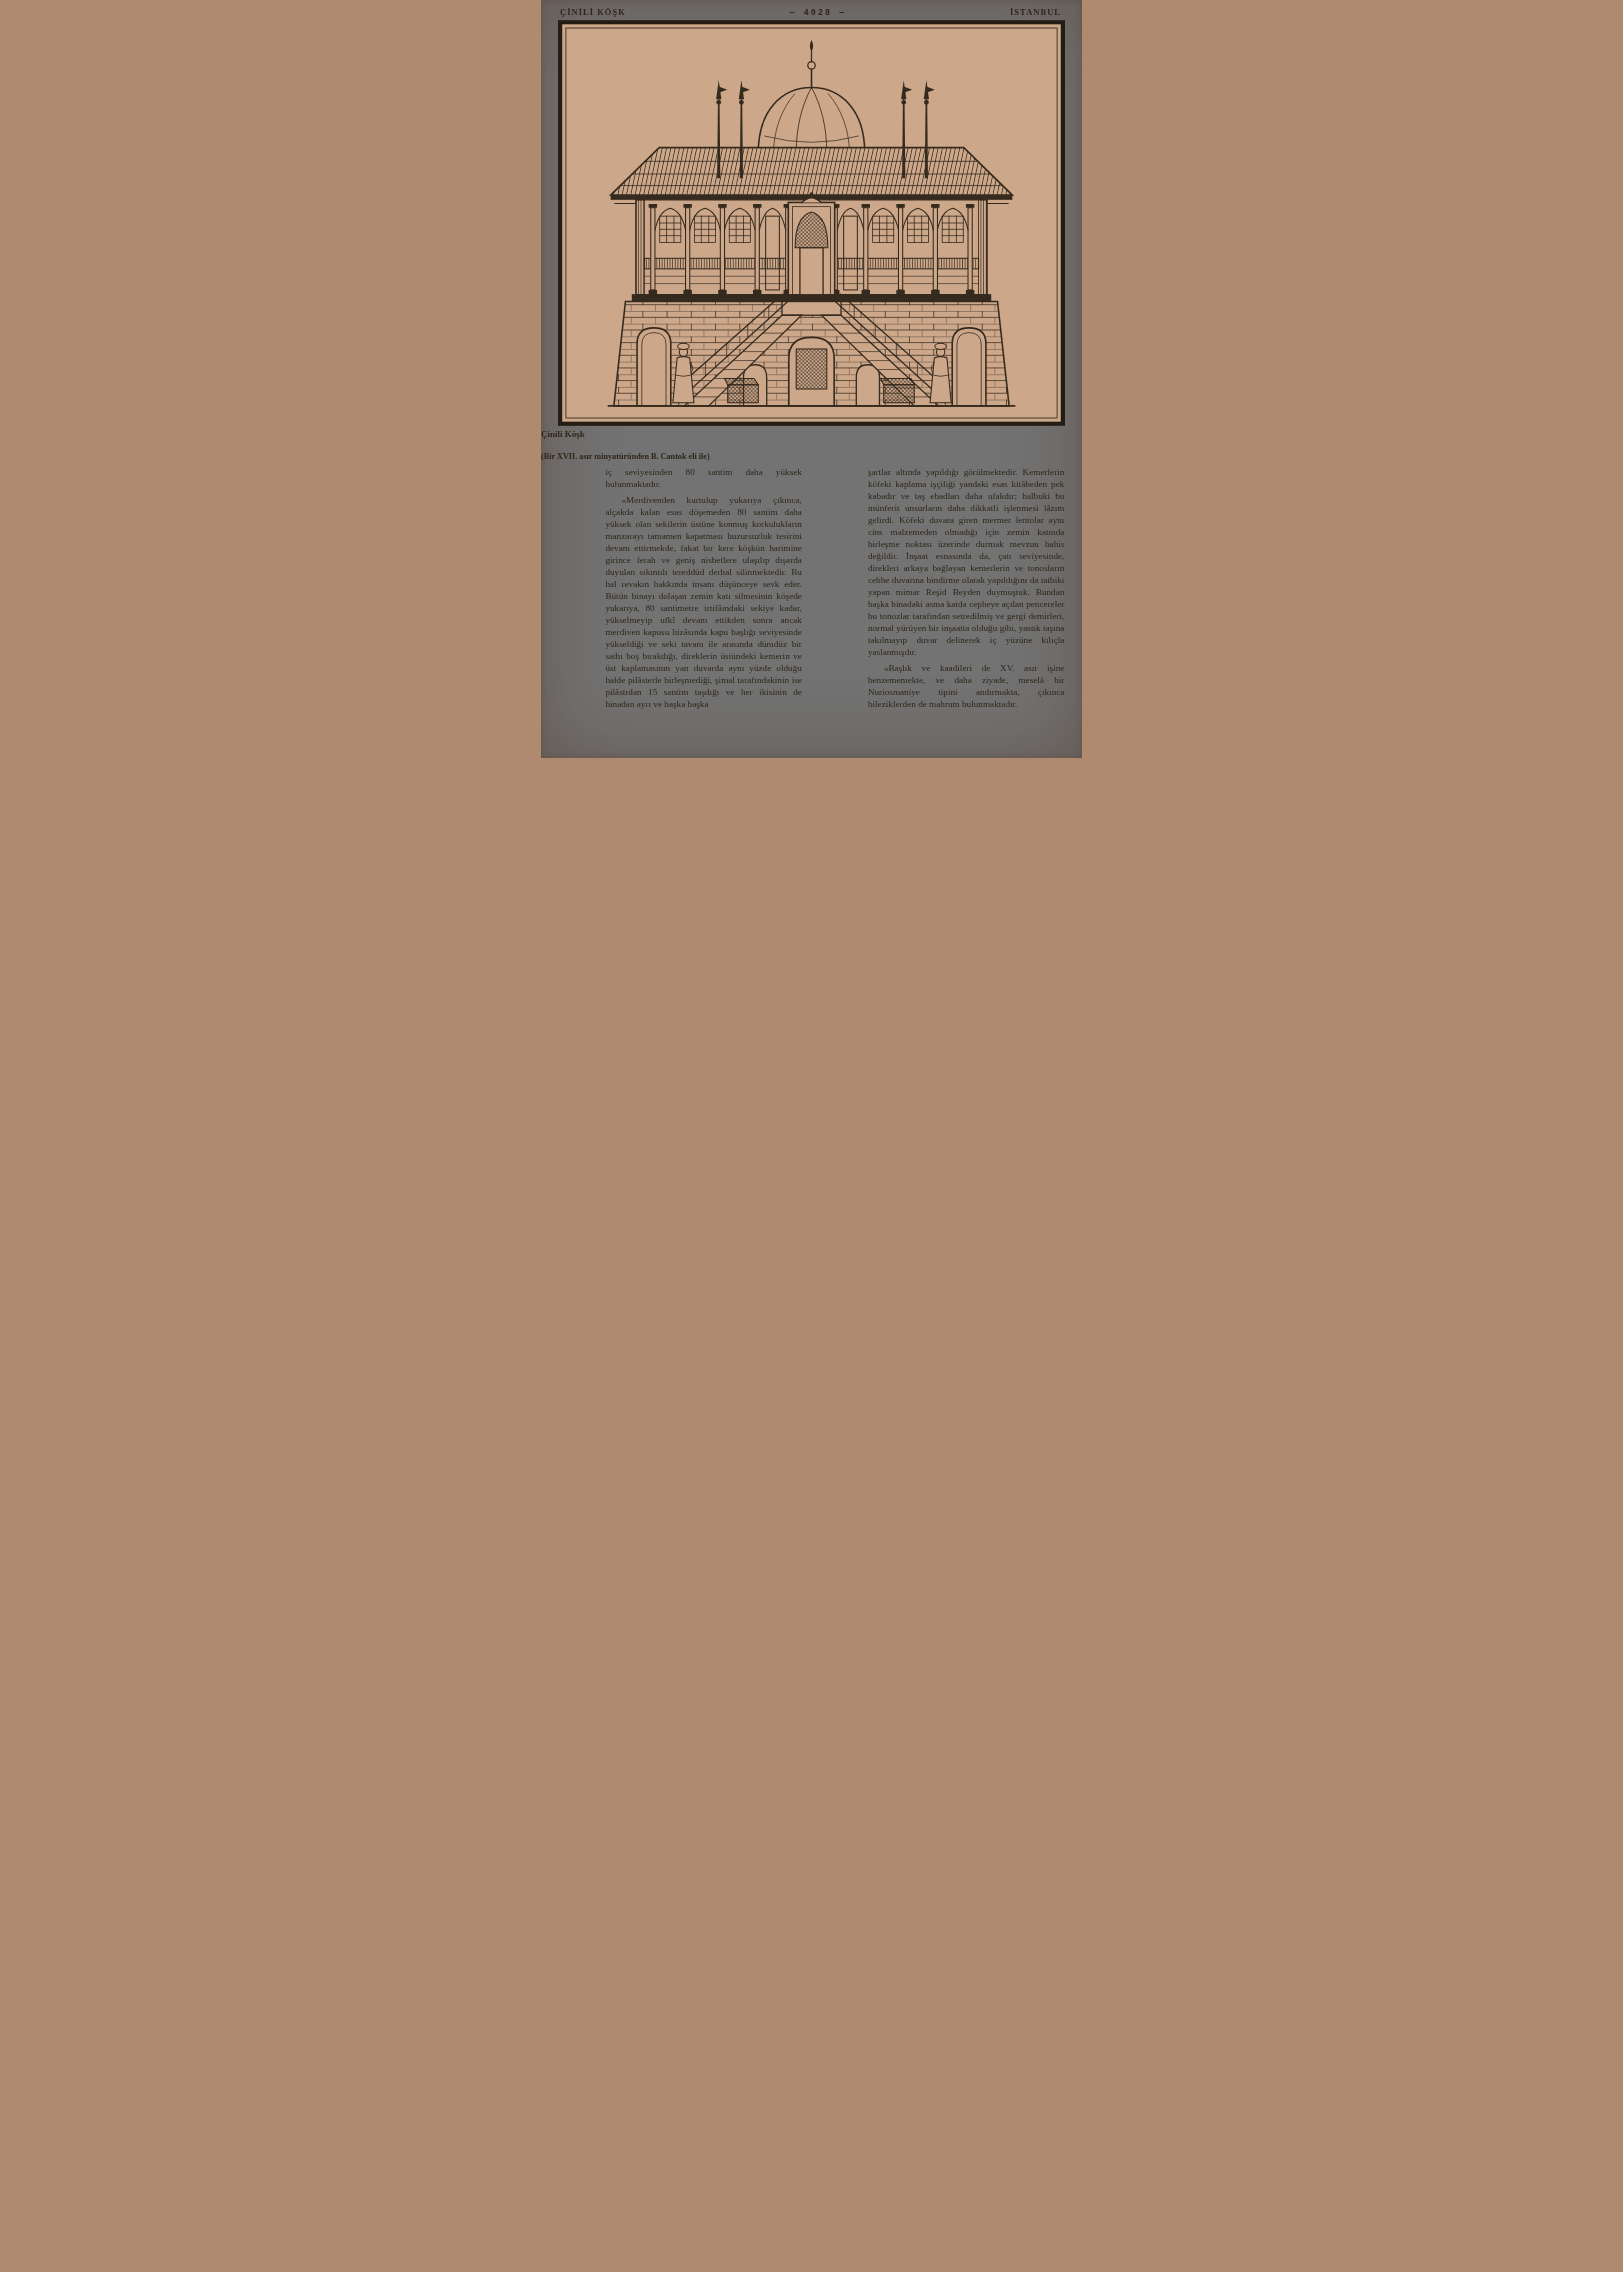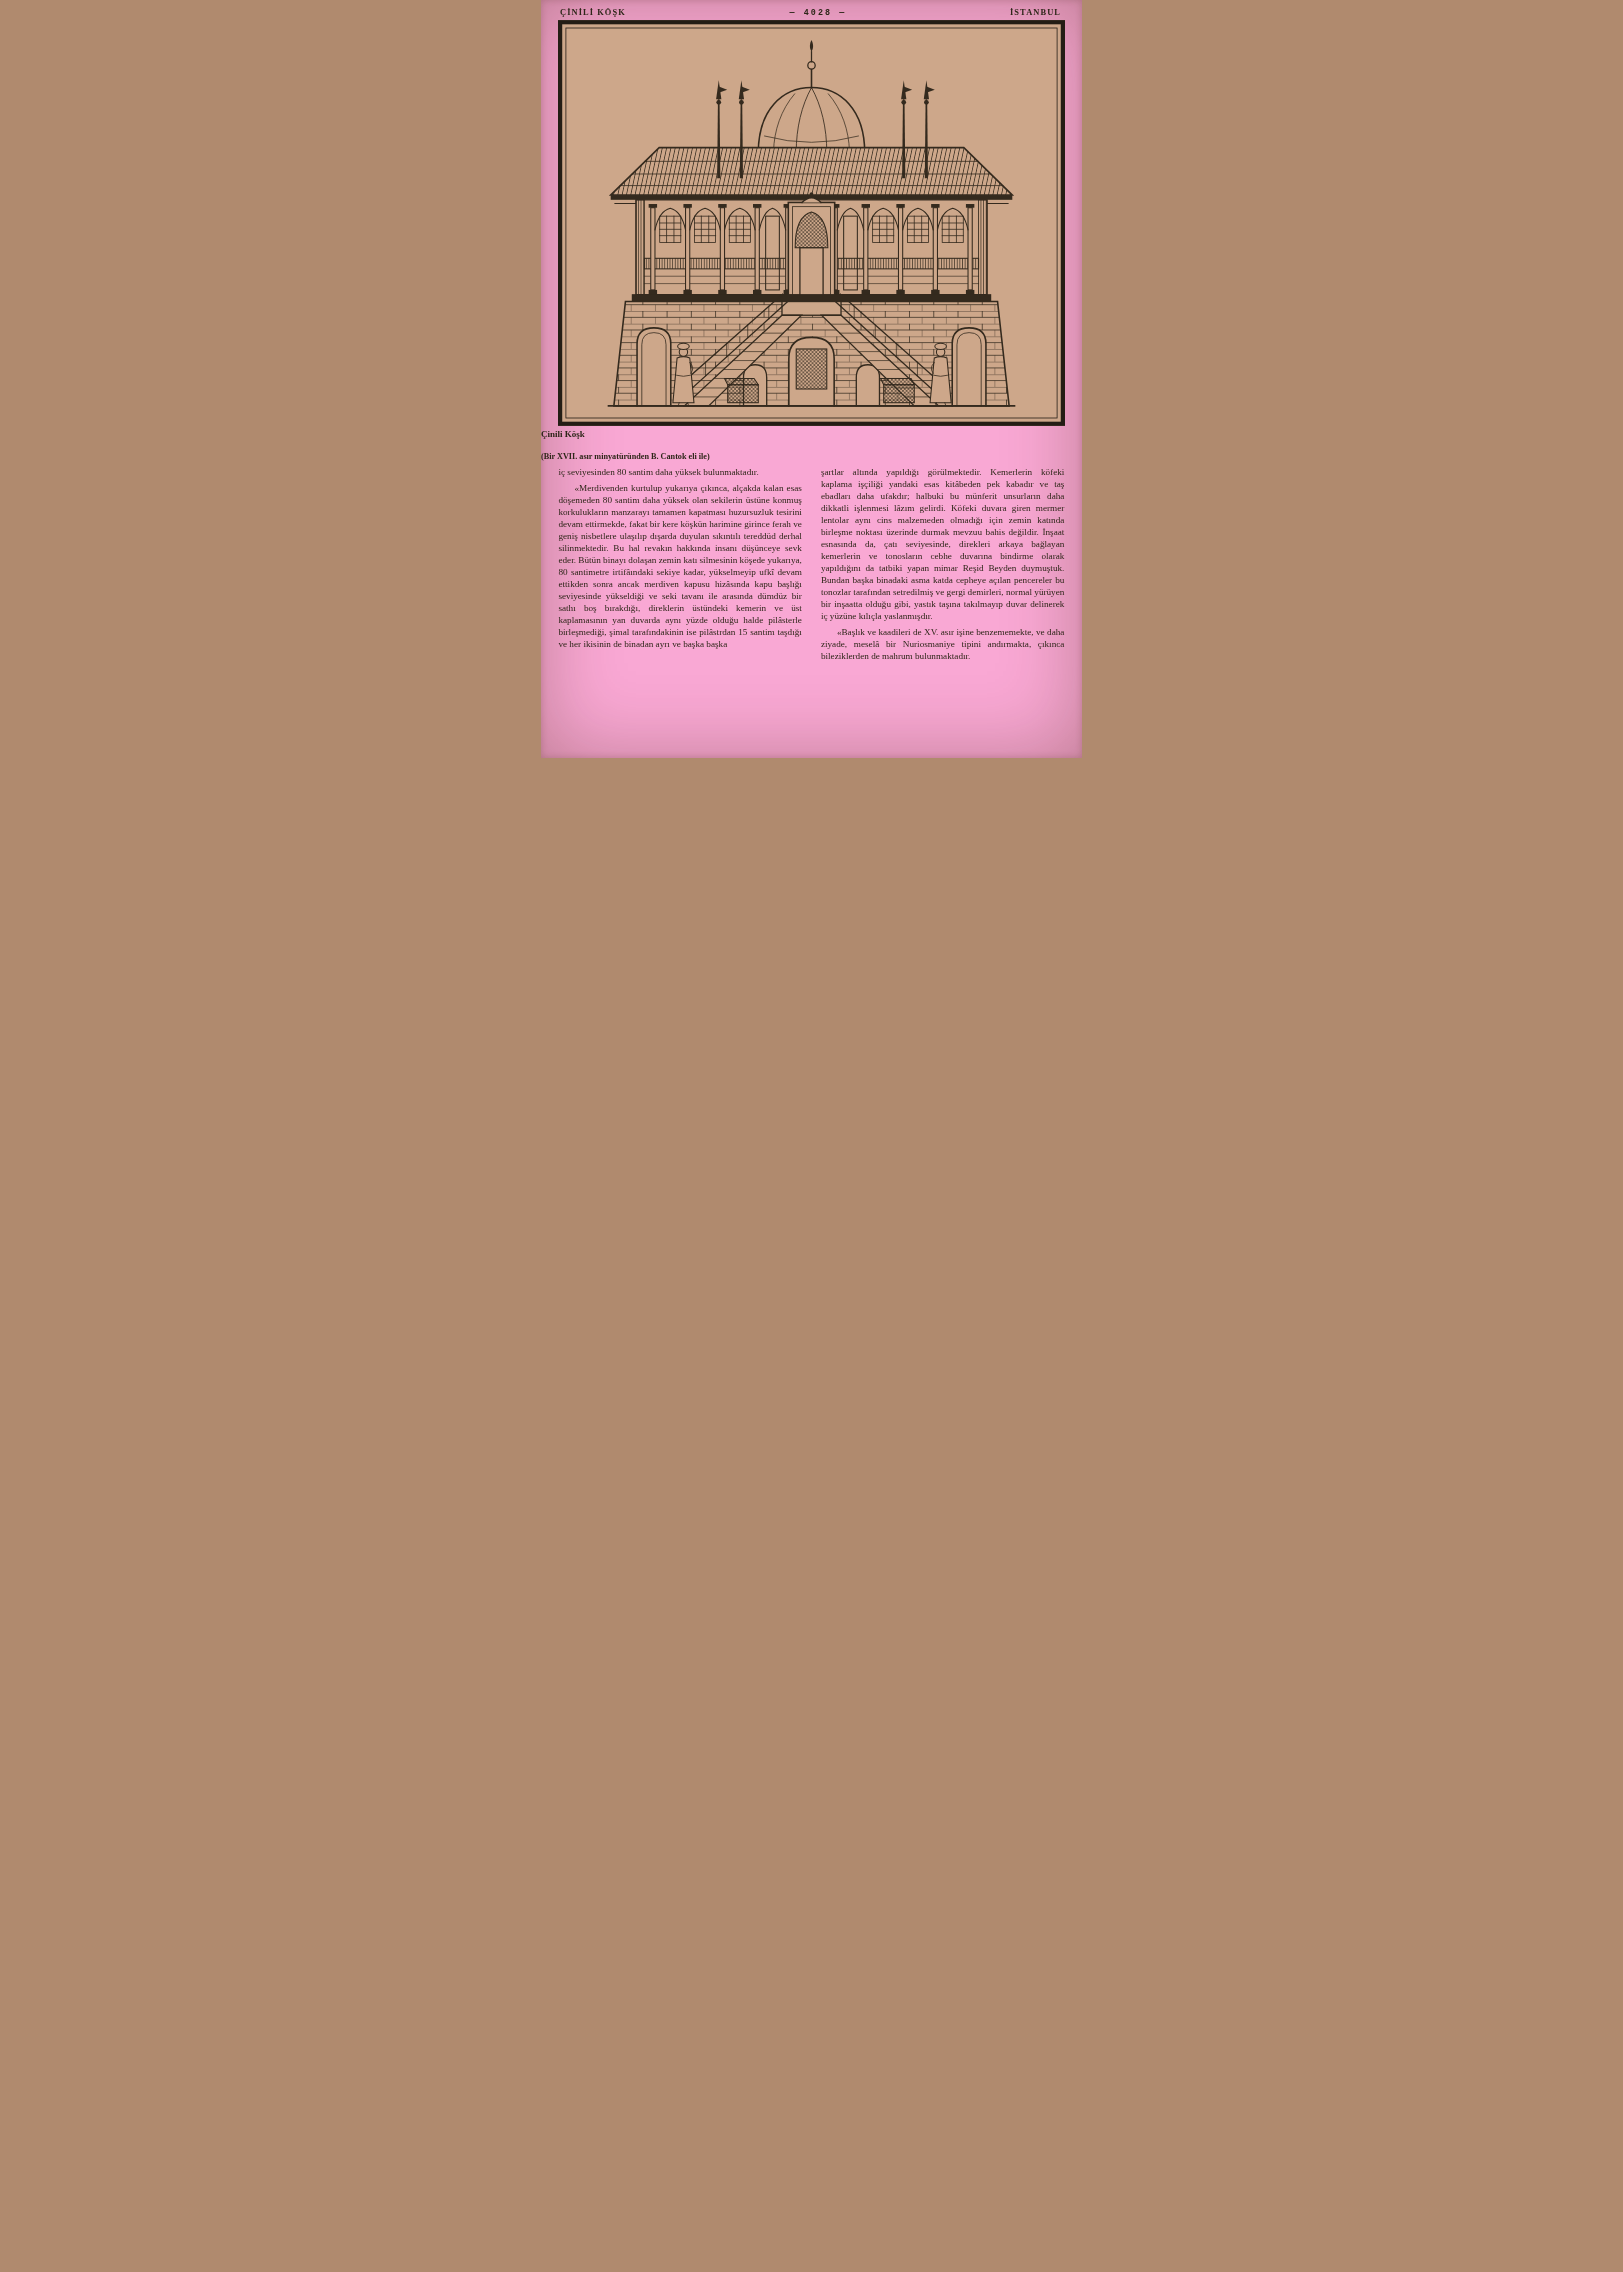--- a/index.html
+++ b/index.html
@@ -1,21 +1,21 @@
 <!DOCTYPE html>
 <html lang="tr" style="font-size:8.4px"><head>
 <meta charset="utf-8">
 <title>Encyclopedia Page</title>
 <style>
   html,body{margin:0;padding:0;background:#b08a6e;}
   .page{
     position:relative;
     width:541px;height:758px;
     margin:0 auto;
-    background:#f9a8d4;
+    background:#737373;
     color:#2e2619;
     font-family:"Liberation Serif", serif;
     box-shadow:inset 0 0 79px rgba(70,35,15,.33), inset 0 0 7.4px rgba(70,35,15,.22);
     overflow:hidden;
   }
   .runhead{
     position:absolute;top:8.4px;left:19px;right:21px;height:11.6px;
     display:flex;align-items:baseline;justify-content:space-between;
     font-weight:bold;font-size:8.4px;letter-spacing:1.1px;
   }
@@ -26,21 +26,21 @@
   .plate svg{display:block;width:100%;height:100%;}
   .caption{
     position:absolute;top:429px;left:0;width:100%;text-align:left;line-height:1.3;
   }
   .cap-title{font-weight:bold;font-size:9px;}
   .cap-sub{font-weight:bold;font-size:8.2px;margin-top:11px;}
   .columns{
     position:absolute;top:466px;left:17.4px;width:506px;
     display:flex;gap:19px;
   }
-  .col{flex:1;}
+  .col{flex:1;margin-left:47px;}
   .col p{
     margin:0 0 3.7px 0;
     font-size:9.2px;line-height:12px;
     text-align:justify;
   }
   .col p.indent{text-indent:16px;}
 </style>
 </head>
 <body>
 

